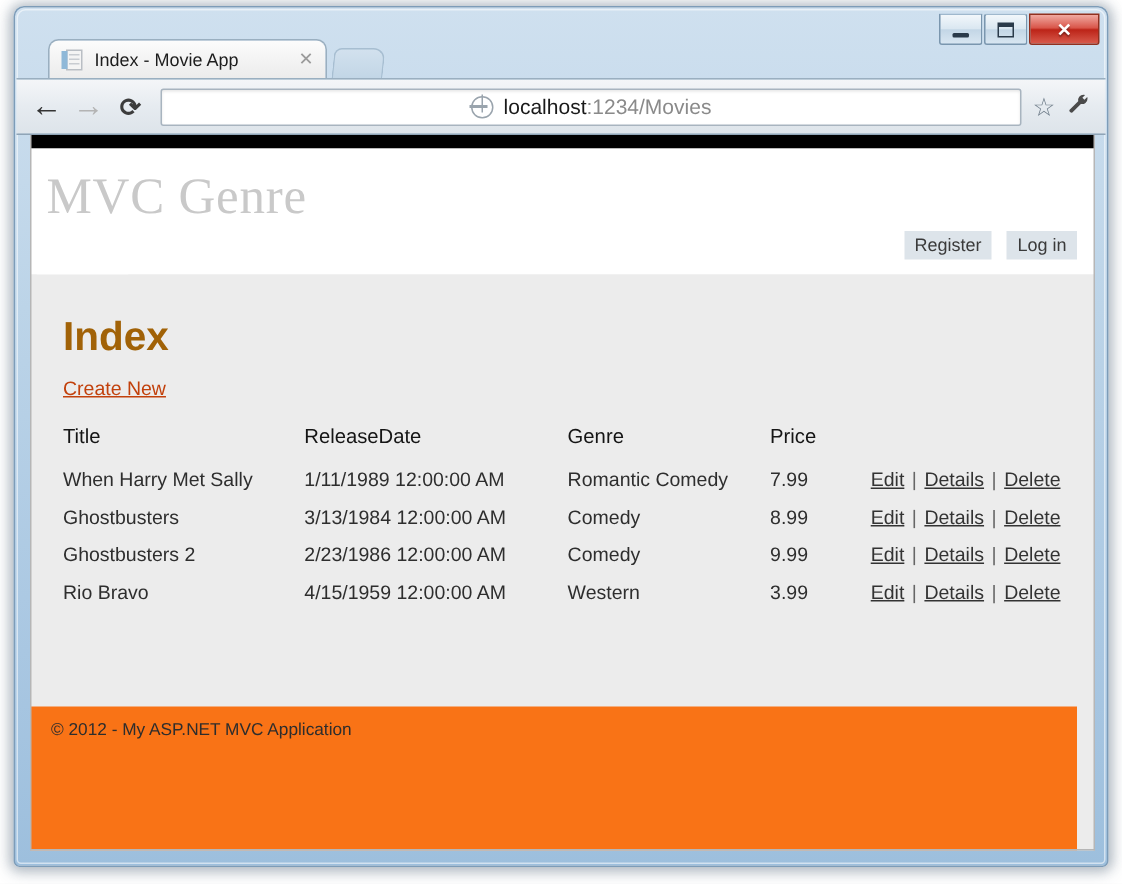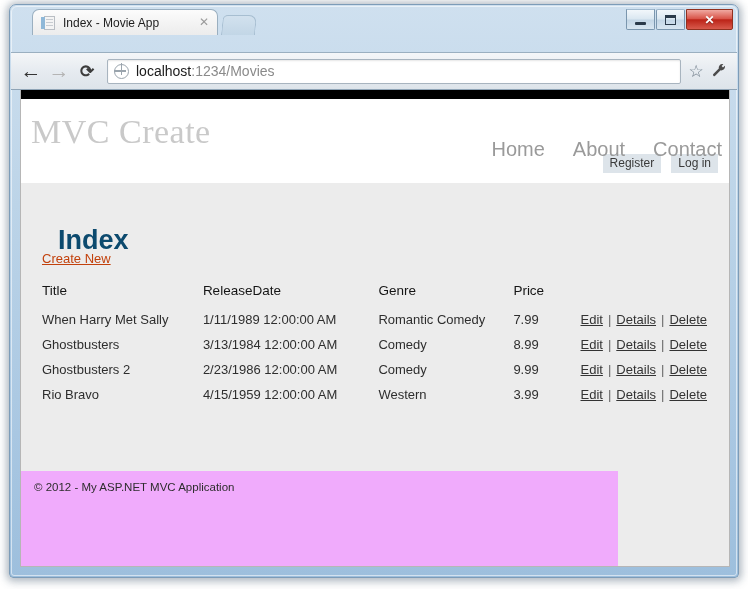--- a/index.html
+++ b/index.html
@@ -91,21 +91,21 @@
     display: block;
     width: 11px; height: 10px;
     border: 1px solid #2a3a4a;
     border-top-width: 3px;
     box-sizing: border-box;
   }
 
   
   .tabstrip {
     position: absolute;
-    left: 0; top: 4px;
+    left: 0; top: 21px;
     width: 100%;
     height: 26px;
   }
   .tab {
     position: absolute;
     left: 22px;
     top: 0;
     width: 186px;
     height: 26px;
     background: linear-gradient(to bottom, #fcfcfc 0%, #f2f2f2 60%, #ececec 100%);
@@ -207,20 +207,21 @@
     height: 25px;
     margin: 0 4px 0 6px;
     background: #ffffff;
     border: 1px solid #a8b4bf;
     border-radius: 2px;
     box-shadow: inset 0 1px 2px rgba(0,0,0,0.10);
     display: flex;
     align-items: center;
     padding: 0 6px;
     box-sizing: border-box;
+    justify-content: center;
   }
   .globe-icon {
     width: 15px; height: 15px;
     border: 1.5px solid #9aa4ad;
     border-radius: 50%;
     position: relative;
     flex: 0 0 auto;
     margin-right: 7px;
     box-sizing: border-box;
   }
@@ -335,27 +336,27 @@
   }
 
   
   .content {
     position: relative;
     background: #ececec;
     padding: 0;
     height: 288px;
   }
   .page-title {
-    margin: 16px;
+    margin: 0;
     position: absolute;
     left: 22px;
     top: 26px;
     font-size: 27px;
     font-weight: bold;
-    color: #0c4a6e;
+    color: #a16207;
     line-height: 30px;
   }
   .create-new {
     position: absolute;
     left: 22px;
     top: 68px;
     font-size: 13px;
     color: #c2410c;
     text-decoration: underline;
     line-height: 16px;
@@ -401,23 +402,23 @@
   td.actions .sep {
     color: #666666;
     padding: 0 5px;
   }
 
   
   .site-footer {
     position: absolute;
     left: 0;
     top: 381px;
-    width: 598px;
+    width: 698px;
     height: 96px;
-    background: #f0abfc;
+    background: #f97316;
     box-sizing: border-box;
   }
   .site-footer .copy {
     position: absolute;
     left: 14px;
     top: 9px;
     font-size: 11.5px;
     color: #2d2d2d;
     line-height: 14px;
   }
@@ -483,32 +484,27 @@
         </svg>
       </div>
     </div>
 
     <div class="viewport">
 
       <div class="site-topbar"></div>
 
       <div class="site-header">
         <div class="header-circle"></div>
-        <div class="brand">MVC Create</div>
+        <div class="brand">MVC Genre</div>
 
         <div class="account-links">
           <a href="#">Register</a>
           <a href="#">Log in</a>
         </div>
 
-        <div class="main-nav">
-          <a href="#">Home</a>
-          <a href="#">About</a>
-          <a href="#">Contact</a>
-        </div>
       </div>
 
       <div class="content">
         <h1 class="page-title">Index</h1>
         <a href="#" class="create-new">Create New</a>
 
         <table class="movies">
           <colgroup>
             <col class="c-title">
               <col class="c-date">

